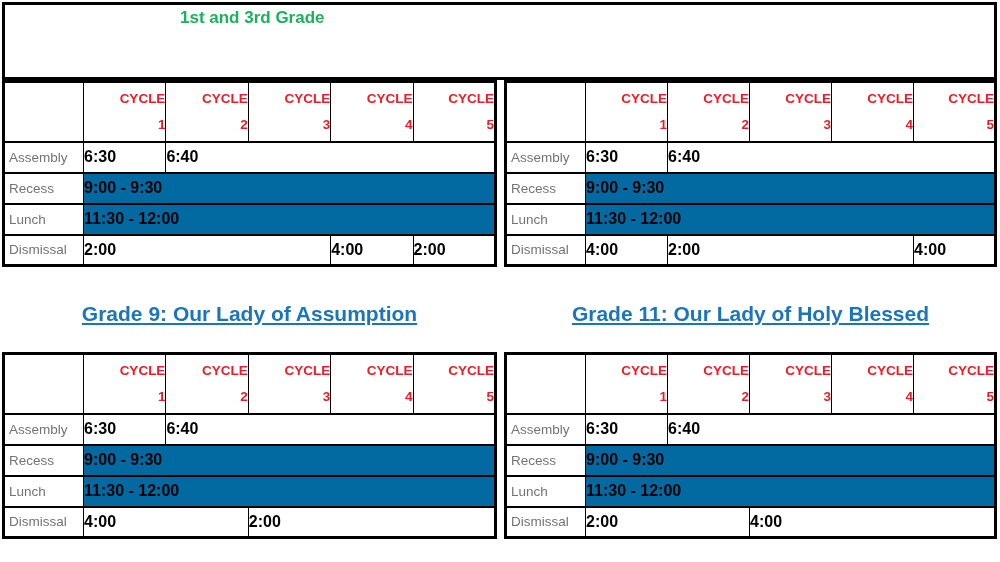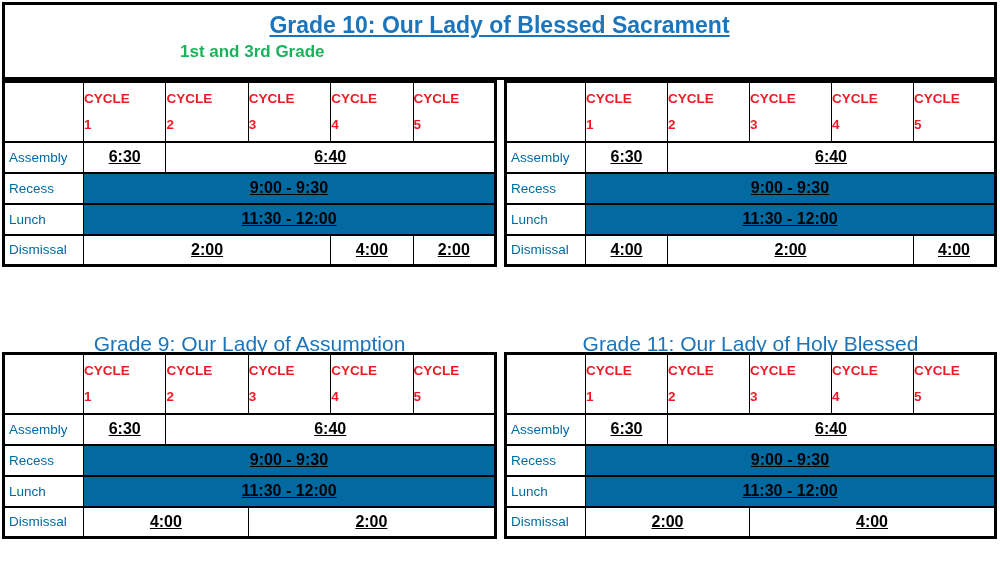--- a/index.html
+++ b/index.html
@@ -18,62 +18,61 @@
     color: #1b75bc; font-size: 23px; font-weight: bold;
     text-decoration: underline;
   }
   .week-row { display: flex; width: 100%; margin-top: 3px; }
   .week-label {
     width: 50%; text-align: center;
     color: #1ab25a; font-size: 17px; font-weight: bold;
   }
   
   .section-title {
-    position: absolute; top: 332px; text-align: center;
-    color: #1b75bc; font-size: 21px; font-weight: normal;
+    position: absolute; top: 302px; text-align: center;
+    color: #1b75bc; font-size: 21px; font-weight: bold;
     text-decoration: underline;
   }
   .title-g9  { left: 2px;   width: 495px; }
   .title-g11 { left: 504px; width: 493px; }
   
   table.sched {
     position: absolute; border-collapse: collapse; table-layout: fixed;
     background: #fff; border: 3px solid #000;
   }
   .t-g10-13 { left: 2px;   top: 80px;  width: 495px; }
   .t-g10-24 { left: 504px; top: 80px;  width: 493px; }
   .t-g9     { left: 2px;   top: 352px; width: 495px; }
   .t-g11    { left: 504px; top: 352px; width: 493px; }
   .sched col.c-label { width: 80px; }
   .sched th, .sched td {
     border: 1px solid #000;
     border-top-width: 2px; border-bottom-width: 2px;
     overflow: hidden;
   }
   .sched th {
-    height: 60px; text-align: left; vertical-align: middle;
+    height: 60px; text-align: right; vertical-align: middle;
     color: #ec1c24; font-size: 13.5px; font-weight: bold; line-height: 1.9;
   }
   .sched td { height: 31px; vertical-align: middle; }
   td.rowlabel {
     text-align: left; padding-left: 4px;
-    font-size: 13.5px; font-weight: normal; color: #0369a1;
+    font-size: 13.5px; font-weight: normal; color: #737373;
   }
   td.val {
-    text-align: center; font-size: 16px; font-weight: bold; color: #000; text-decoration: underline;
+    text-align: left; font-size: 16px; font-weight: bold; color: #000;
   }
   td.gray { background: #0369a1; }
 </style>
 </head>
 <body>
 
 <div class="screen">
 
   <div class="header-box">
-    <div class="main-title">Grade 10: Our Lady of Blessed Sacrament</div>
     <div class="week-row">
       <div class="week-label">1st and 3rd Grade</div>
     </div>
   </div>
 
   <table class="sched t-g10-13">
     <colgroup>
         <col class="c-label">
         <col>
         <col>

